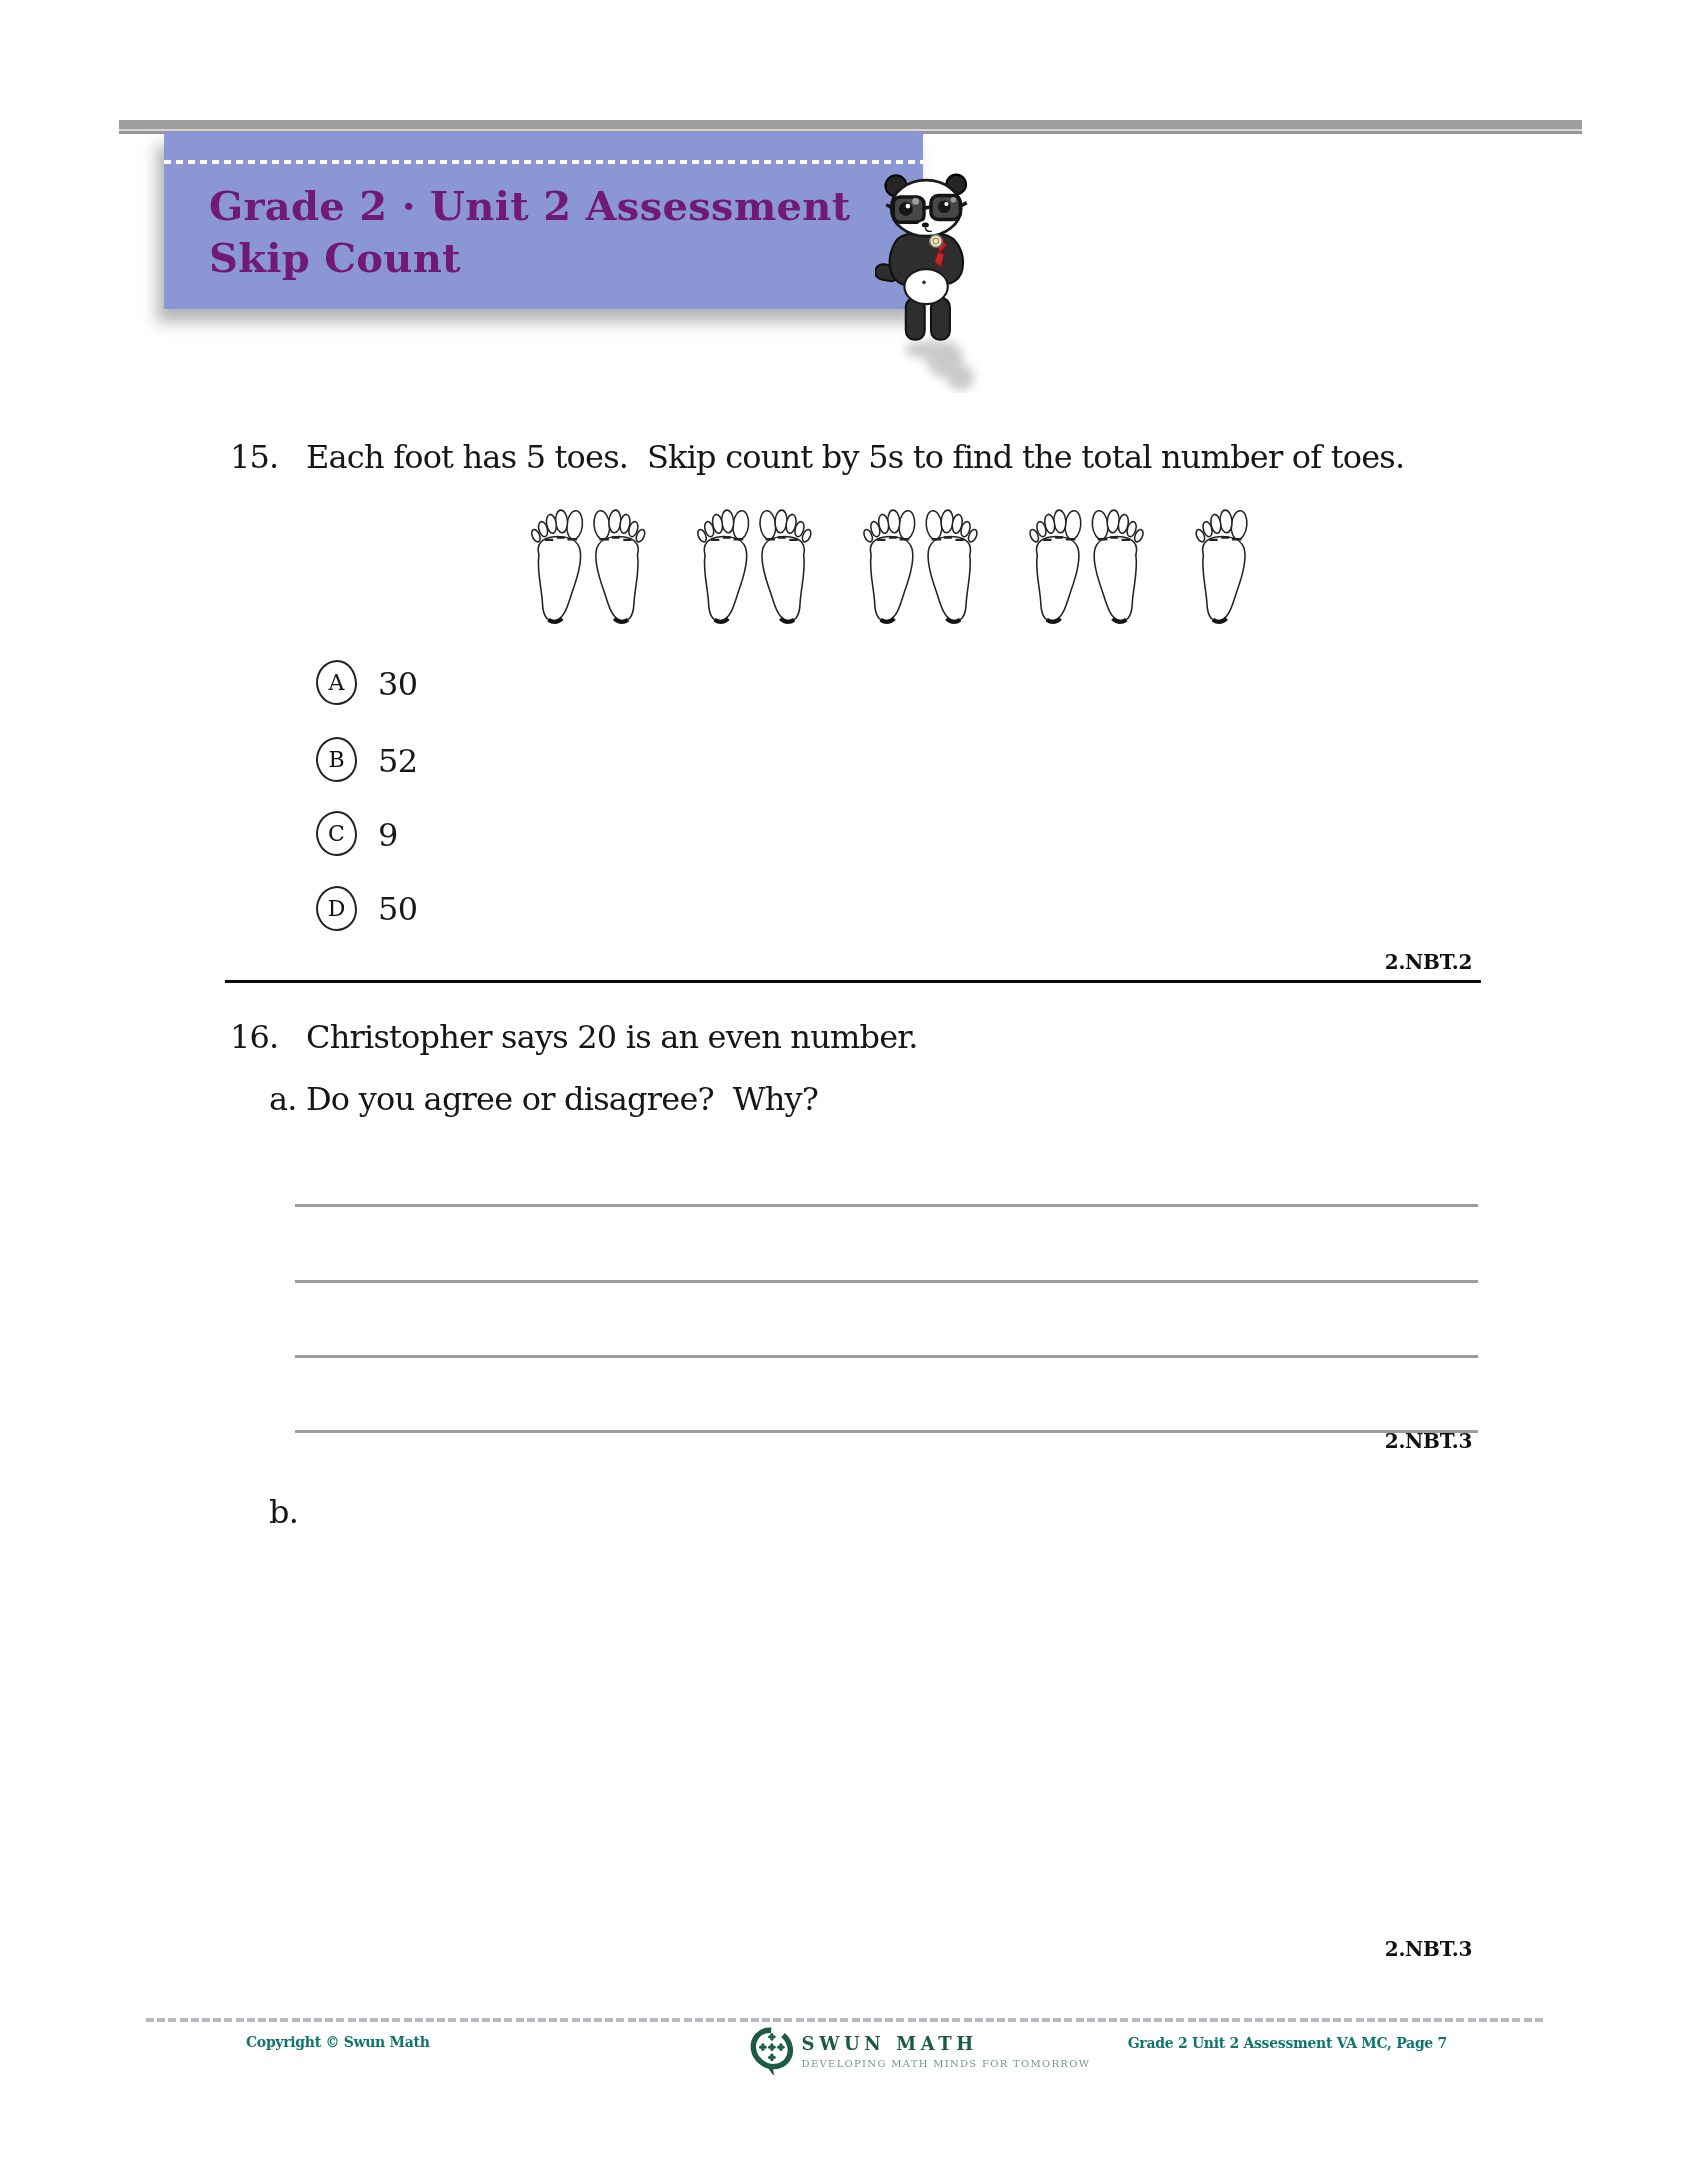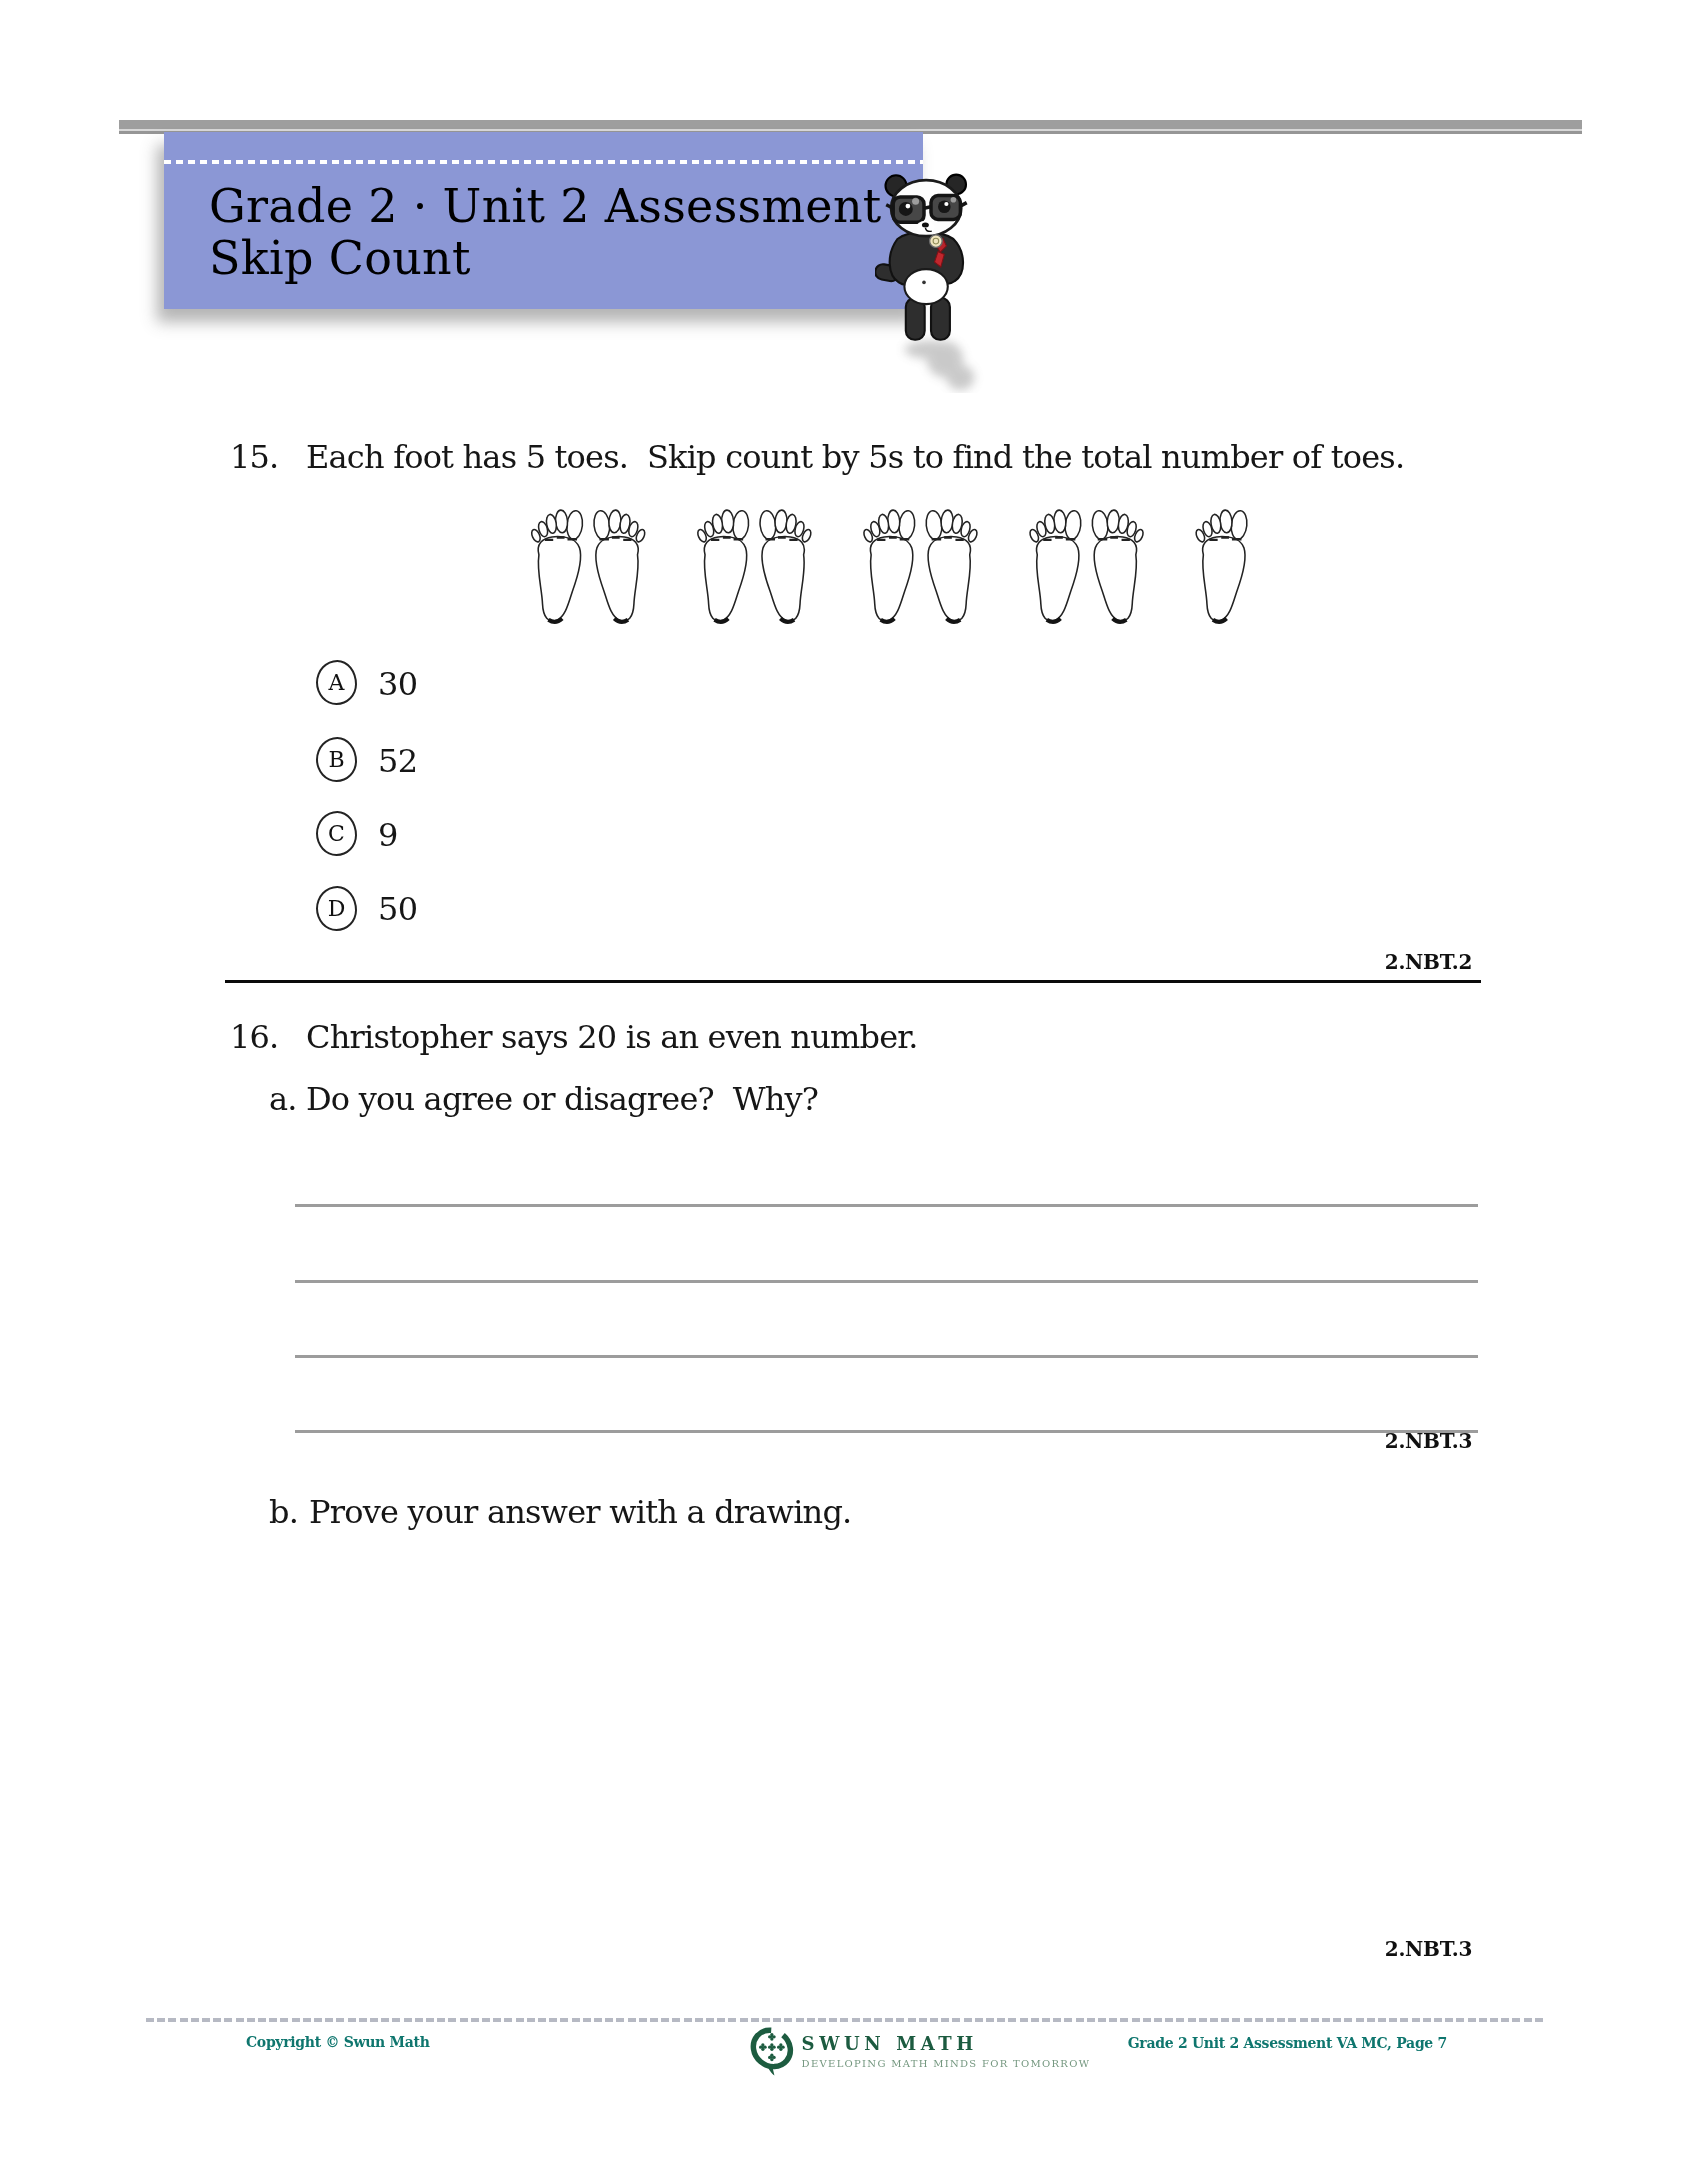--- a/index.html
+++ b/index.html
@@ -9,22 +9,22 @@
   
   .topbar{position:absolute;left:119px;top:120px;width:1463px;}
   .topbar .b1{height:8.6px;background:#9e9e9e;}
   .topbar .b2{height:2px;background:#d8d8d8;}
   .topbar .b3{height:3.3px;background:#969696;}
   
   .banner{position:absolute;left:164px;top:132px;width:759px;height:177px;background:#8b97d5;
           box-shadow:-6.6px 13.2px 14.6px rgba(90,90,90,0.45);}
   .banner-dash{position:absolute;left:0;top:28px;width:100%;height:4px;
           background:repeating-linear-gradient(90deg,#ffffff 0 7.3px,rgba(255,255,255,0) 7.3px 12px);}
-  .banner-title{position:absolute;left:45px;top:48px;font-weight:normal;color:#000000;
-          font-size:46px;line-height:52px;letter-spacing:0.3px;}
+  .banner-title{position:absolute;left:45px;top:48px;font-weight:bold;color:#701a75;
+          font-size:40px;line-height:52px;letter-spacing:0.3px;}
   
   .t{position:absolute;font-size:32px;line-height:36px;letter-spacing:-0.8px;color:#161616;white-space:pre;}
   .std{position:absolute;font-size:20px;font-weight:bold;letter-spacing:-0.3px;color:#101010;}
   .sep{position:absolute;left:225px;top:980px;width:1256px;height:3.3px;background:#0a0a0a;}
   .ansline{position:absolute;left:295px;width:1183px;height:2.6px;background:#9c9c9c;}
   
   .opt-bubble{position:absolute;left:316px;width:37px;height:41px;border:2px solid #232323;
           border-radius:52% 48% 50% 50% / 50% 54% 46% 50%;background:#fff;
           display:flex;align-items:center;justify-content:center;
           font-size:22px;color:#111;letter-spacing:0;}
@@ -167,21 +167,20 @@
   <div class="t" style="left:306px;top:1081px;">Do you agree or disagree?  Why?</div>
 
   <div class="ansline" style="top:1204px;"></div>
   <div class="ansline" style="top:1280px;"></div>
   <div class="ansline" style="top:1355px;"></div>
   <div class="ansline" style="top:1430px;"></div>
 
   <div class="std" style="right:215px;top:1429px;">2.NBT.3</div>
 
   <div class="t" style="left:269px;top:1494px;">b.</div>
-  <div class="t" style="left:309px;top:1494px;">Prove your answer with a drawing.</div>
 
   <div class="std" style="right:215px;top:1937px;">2.NBT.3</div>
 
   <div class="foot-dash"></div>
 
   <div class="foot-text" style="left:246px;top:2034px;">Copyright © Swun Math</div>
 
   <div class="logo-wrap">
     <svg width="45" height="56" viewBox="0 0 70 84">
       <g transform="rotate(-50 34 38)">

